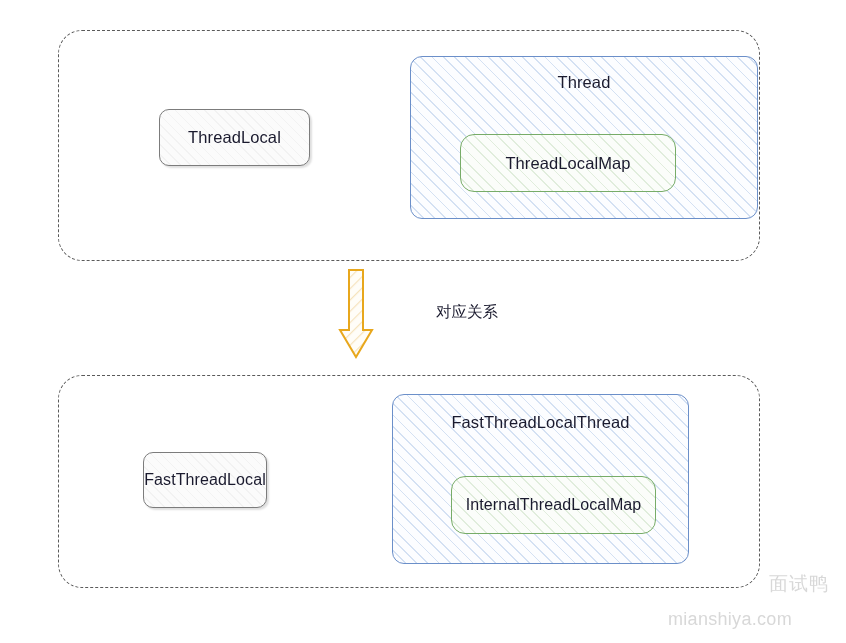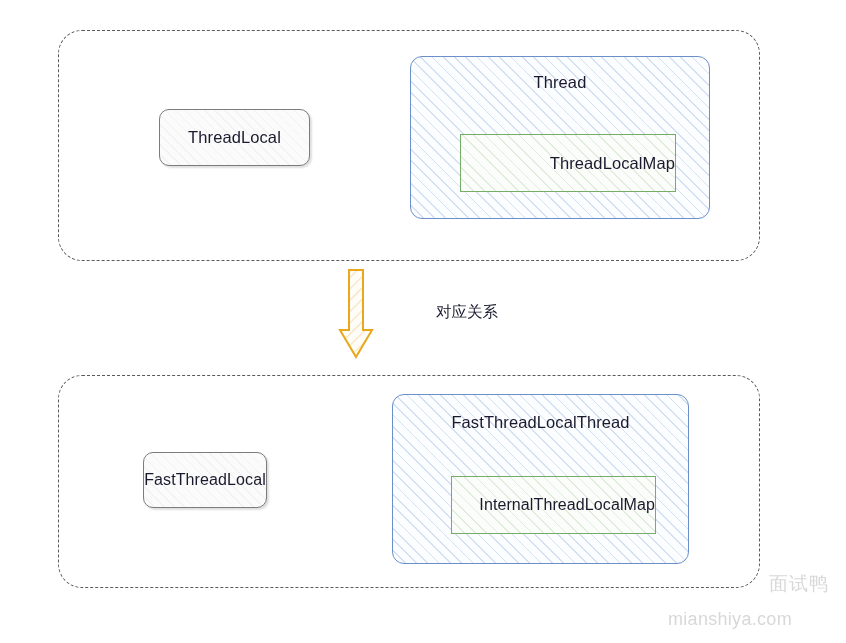--- a/index.html
+++ b/index.html
@@ -65,31 +65,31 @@
     left: 0;
     right: 0;
     text-align: center;
   }
 
   
   .node-map {
     position: absolute;
     box-sizing: border-box;
     border: 1.6px solid #77ac68;
-    border-radius: 0;
+    border-radius: 14px;
     background-color: #fbfdfa;
     background-image: repeating-linear-gradient(
         45deg,
         rgba(130,180,115,0.22) 0px,
         rgba(130,180,115,0.22) 1.2px,
         rgba(0,0,0,0) 1.2px,
         rgba(0,0,0,0) 8px);
     display: flex;
     align-items: center;
-    justify-content: flex-end;
+    justify-content: center;
   }
 
   .label {
     color: #1a1a2e;
     font-size: 16.5px;
     letter-spacing: 0.1px;
     white-space: nowrap;
     line-height: 1;
   }
   .label-sm { font-size: 16px; }
@@ -120,21 +120,21 @@
 <body>
 
 <div id="canvas">
 
   <div class="group-box" style="left:58px; top:30px; width:702px; height:231px;"></div>
 
   <div class="node-plain" style="left:159px; top:109px; width:151px; height:57px;">
     <span class="label">ThreadLocal</span>
   </div>
 
-  <div class="node-thread" style="left:410px; top:56px; width:300px; height:163px;">
+  <div class="node-thread" style="left:410px; top:56px; width:348px; height:163px;">
     <span class="node-title label" style="top:17px;">Thread</span>
 
     <div class="node-map" style="left:49px; top:77px; width:216px; height:58px;">
       <span class="label">ThreadLocalMap</span>
     </div>
   </div>
 
   <div class="arrow-wrap" style="left:336px; top:268px; width:40px; height:92px;">
     <svg width="40" height="92" viewBox="0 0 40 92">
       <defs>

